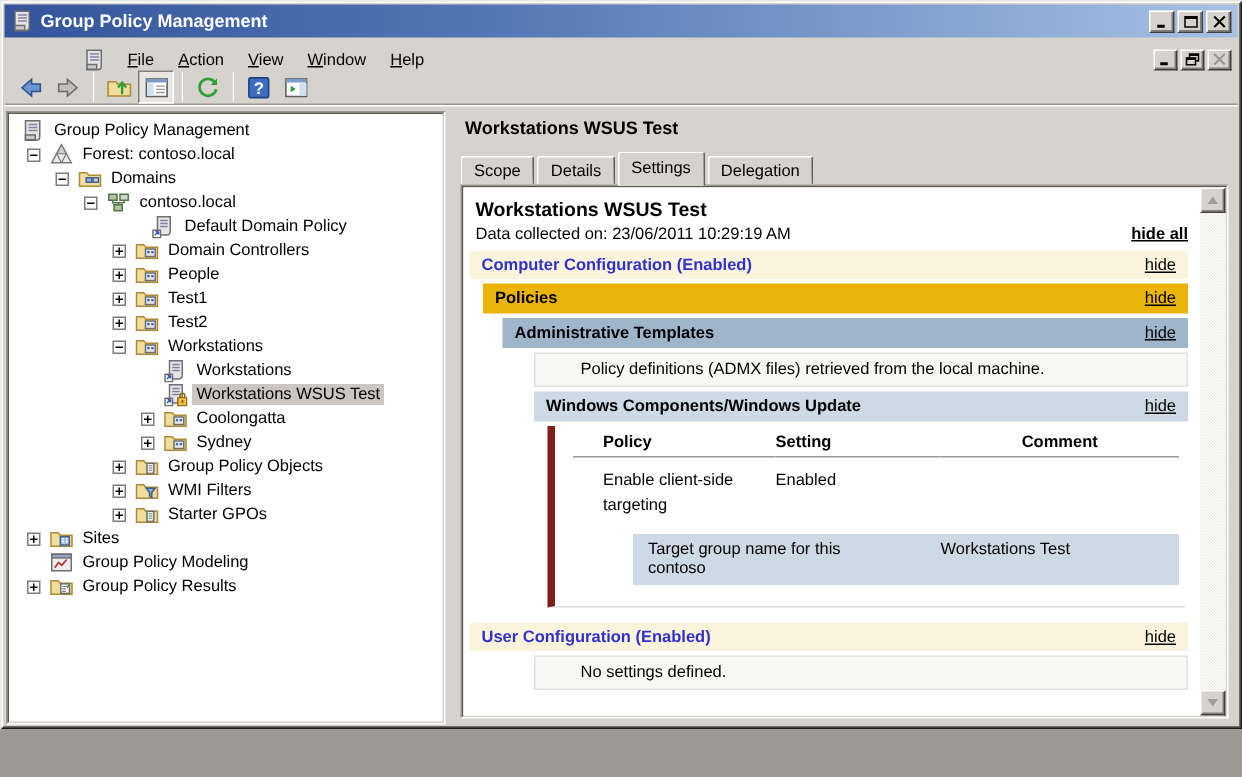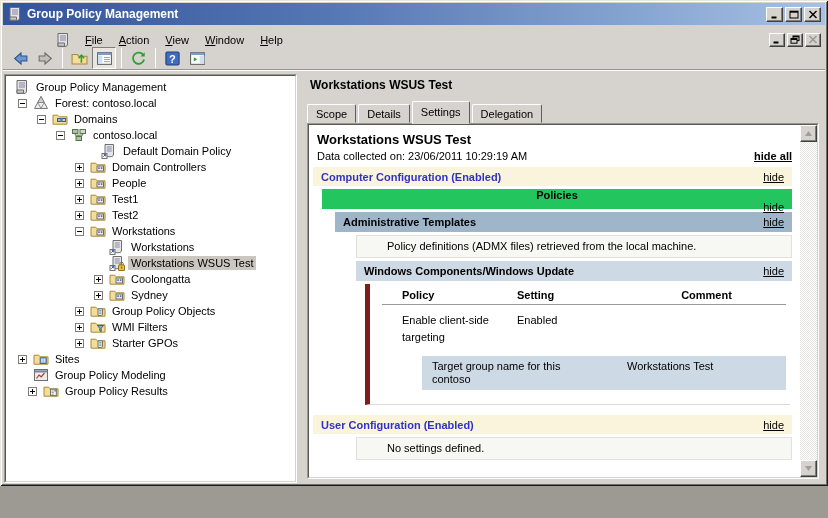--- a/index.html
+++ b/index.html
@@ -60,21 +60,21 @@
   .report-box{position:absolute;left:5px;top:49px;right:5px;bottom:4px;}
   .report-inner{position:relative;width:100%;height:100%;background:#fff;}
   .report-content{position:absolute;left:0;top:0;right:17px;bottom:0;background:#fff;overflow:hidden;padding:5px 8px 0 4px;}
   .report-title{font-size:13px;font-weight:bold;margin:2px 0 3px 4px;}
   .collected{display:flex;align-items:flex-end;margin:0 0 5px 4px;justify-content:center;}
   .hide-all{margin-left:auto;font-weight:bold;text-decoration:underline;color:#000;cursor:pointer;}
   .band{height:19px;display:flex;align-items:center;padding:0 8px;margin-bottom:3px;font-weight:bold;}
   .band .hide-link{margin-left:auto;font-weight:normal;text-decoration:underline;color:#000;cursor:pointer;}
   .band.cream{background:#FBF4DC;}
   .band.cream .band-t{color:#3131C8;}
-  .band.dark{background:#22c55e;height:20px;flex-direction:column;}
+  .band.dark{background:#eab308;height:20px;}
   .band.mid{background:#9FB5CA;height:20px;}
   .band.light{background:#CDD9E5;height:20px;}
   .ind1{margin-left:9px;}
   .ind2{margin-left:13px;}
   .ind3{margin-left:21px;}
   .note-box{background:#F7F7F4;border:1px solid #E2E1DB;height:23px;line-height:21px;padding-left:30px;margin-bottom:3px;}
   .table-wrap{margin-left:9px;margin-right:2px;border-left:5px solid #7f1d1d;border-bottom:1px solid #DCDBD6;padding:2px 4px 14px 12px;}
   table.gp{width:100%;border-collapse:collapse;}
   table.gp th{text-align:left;font-weight:bold;border-bottom:1px solid #9A9A9A;padding:3px 0 3px 0;}
   table.gp th.c1,table.gp td.c1{width:135px;padding-left:20px;}
@@ -428,21 +428,21 @@
             <span class="exp-spacer"></span>
             <span class="ico">
               <svg viewBox="0 0 16 16">
                 <rect x="1.5" y="2.5" width="13" height="11" fill="#ECECEC" stroke="#6E6E6E"></rect>
                 <rect x="1.5" y="2.5" width="13" height="2.4" fill="#8FA9C8" stroke="#6E6E6E"></rect>
                 <path d="M3.5 11.5 6 8l2.2 1.8L11.5 6" fill="none" stroke="#B23A3A" stroke-width="1.2"></path>
               </svg>
             </span>
             <span class="t-label">Group Policy Modeling</span>
           </div>
-          <div class="tree-row" style="padding-left: 22px; align-items: center;">
+          <div class="tree-row" style="padding-left: 12px; align-items: center;">
             <span class="exp plus"></span>
             <span class="ico">
               <svg viewBox="0 0 16 16">
                 <path d="M1 4.2h4.8l1.4 1.6H15v7.4H1z" fill="#F1DD9C" stroke="#AD8A35"></path>
                 <rect x="7.5" y="6.2" width="5.8" height="6.4" fill="#FCFCFC" stroke="#6E6E6E"></rect>
                 <path d="M8.6 8h2.2M8.6 9.6h2.2M8.6 11.2h2.2" stroke="#7A7A7A" stroke-width=".8"></path>
                 <path d="M11.3 7.4l.8 1 1.3-1.7" stroke="#3E8E3E" fill="none"></path>
               </svg>
             </span>
             <span class="t-label">Group Policy Results</span>

